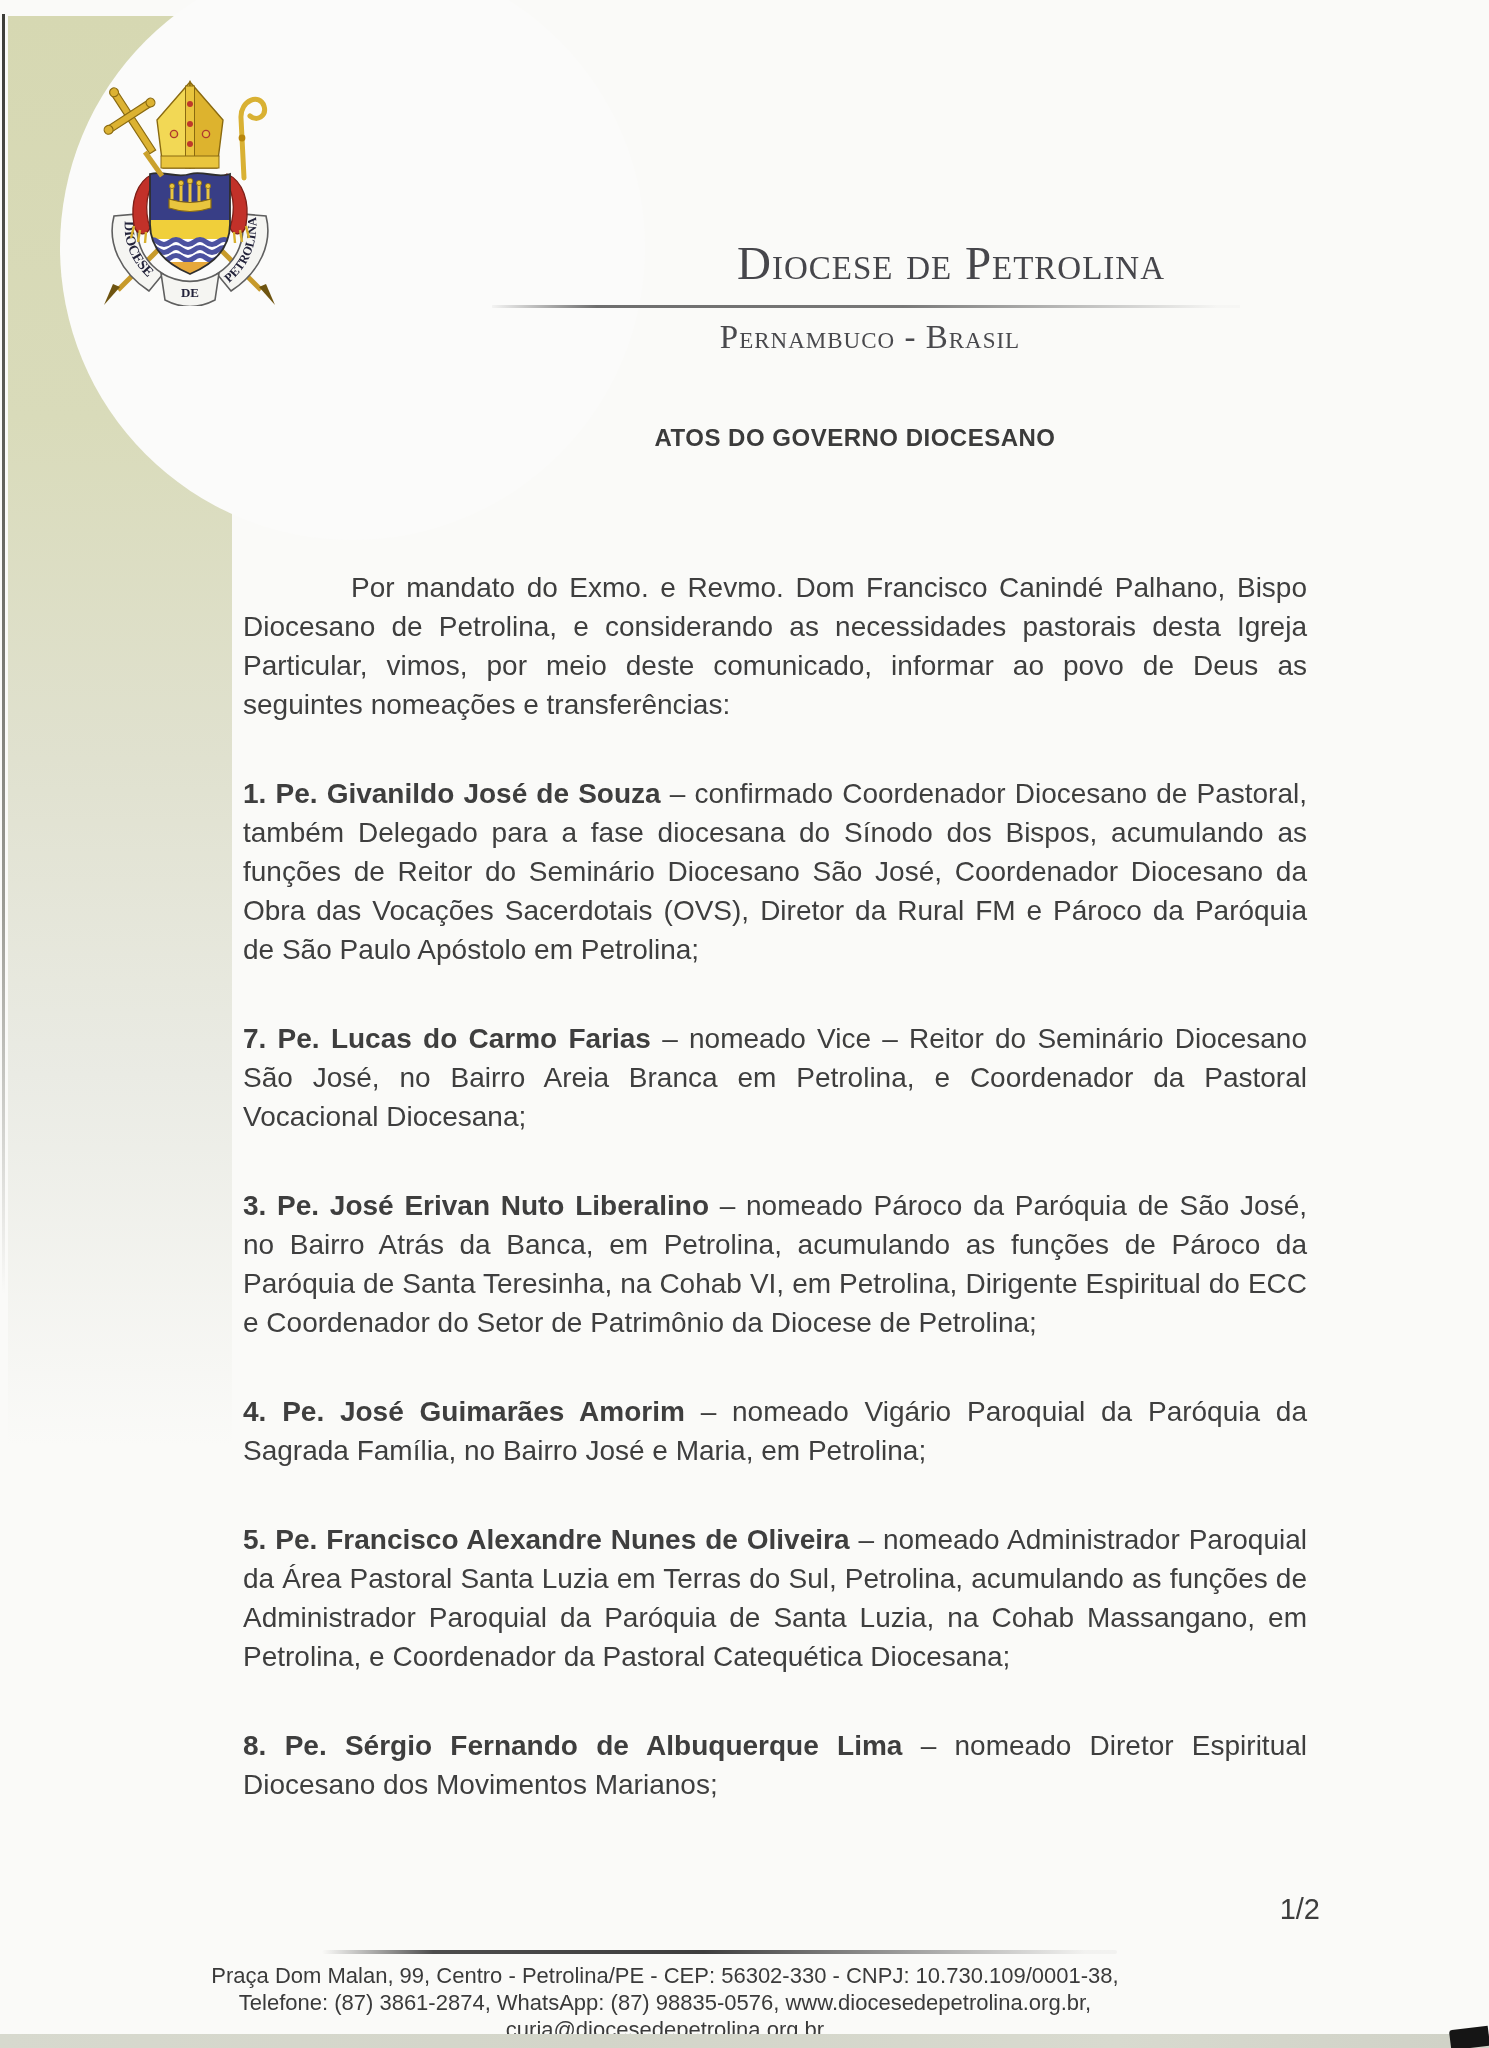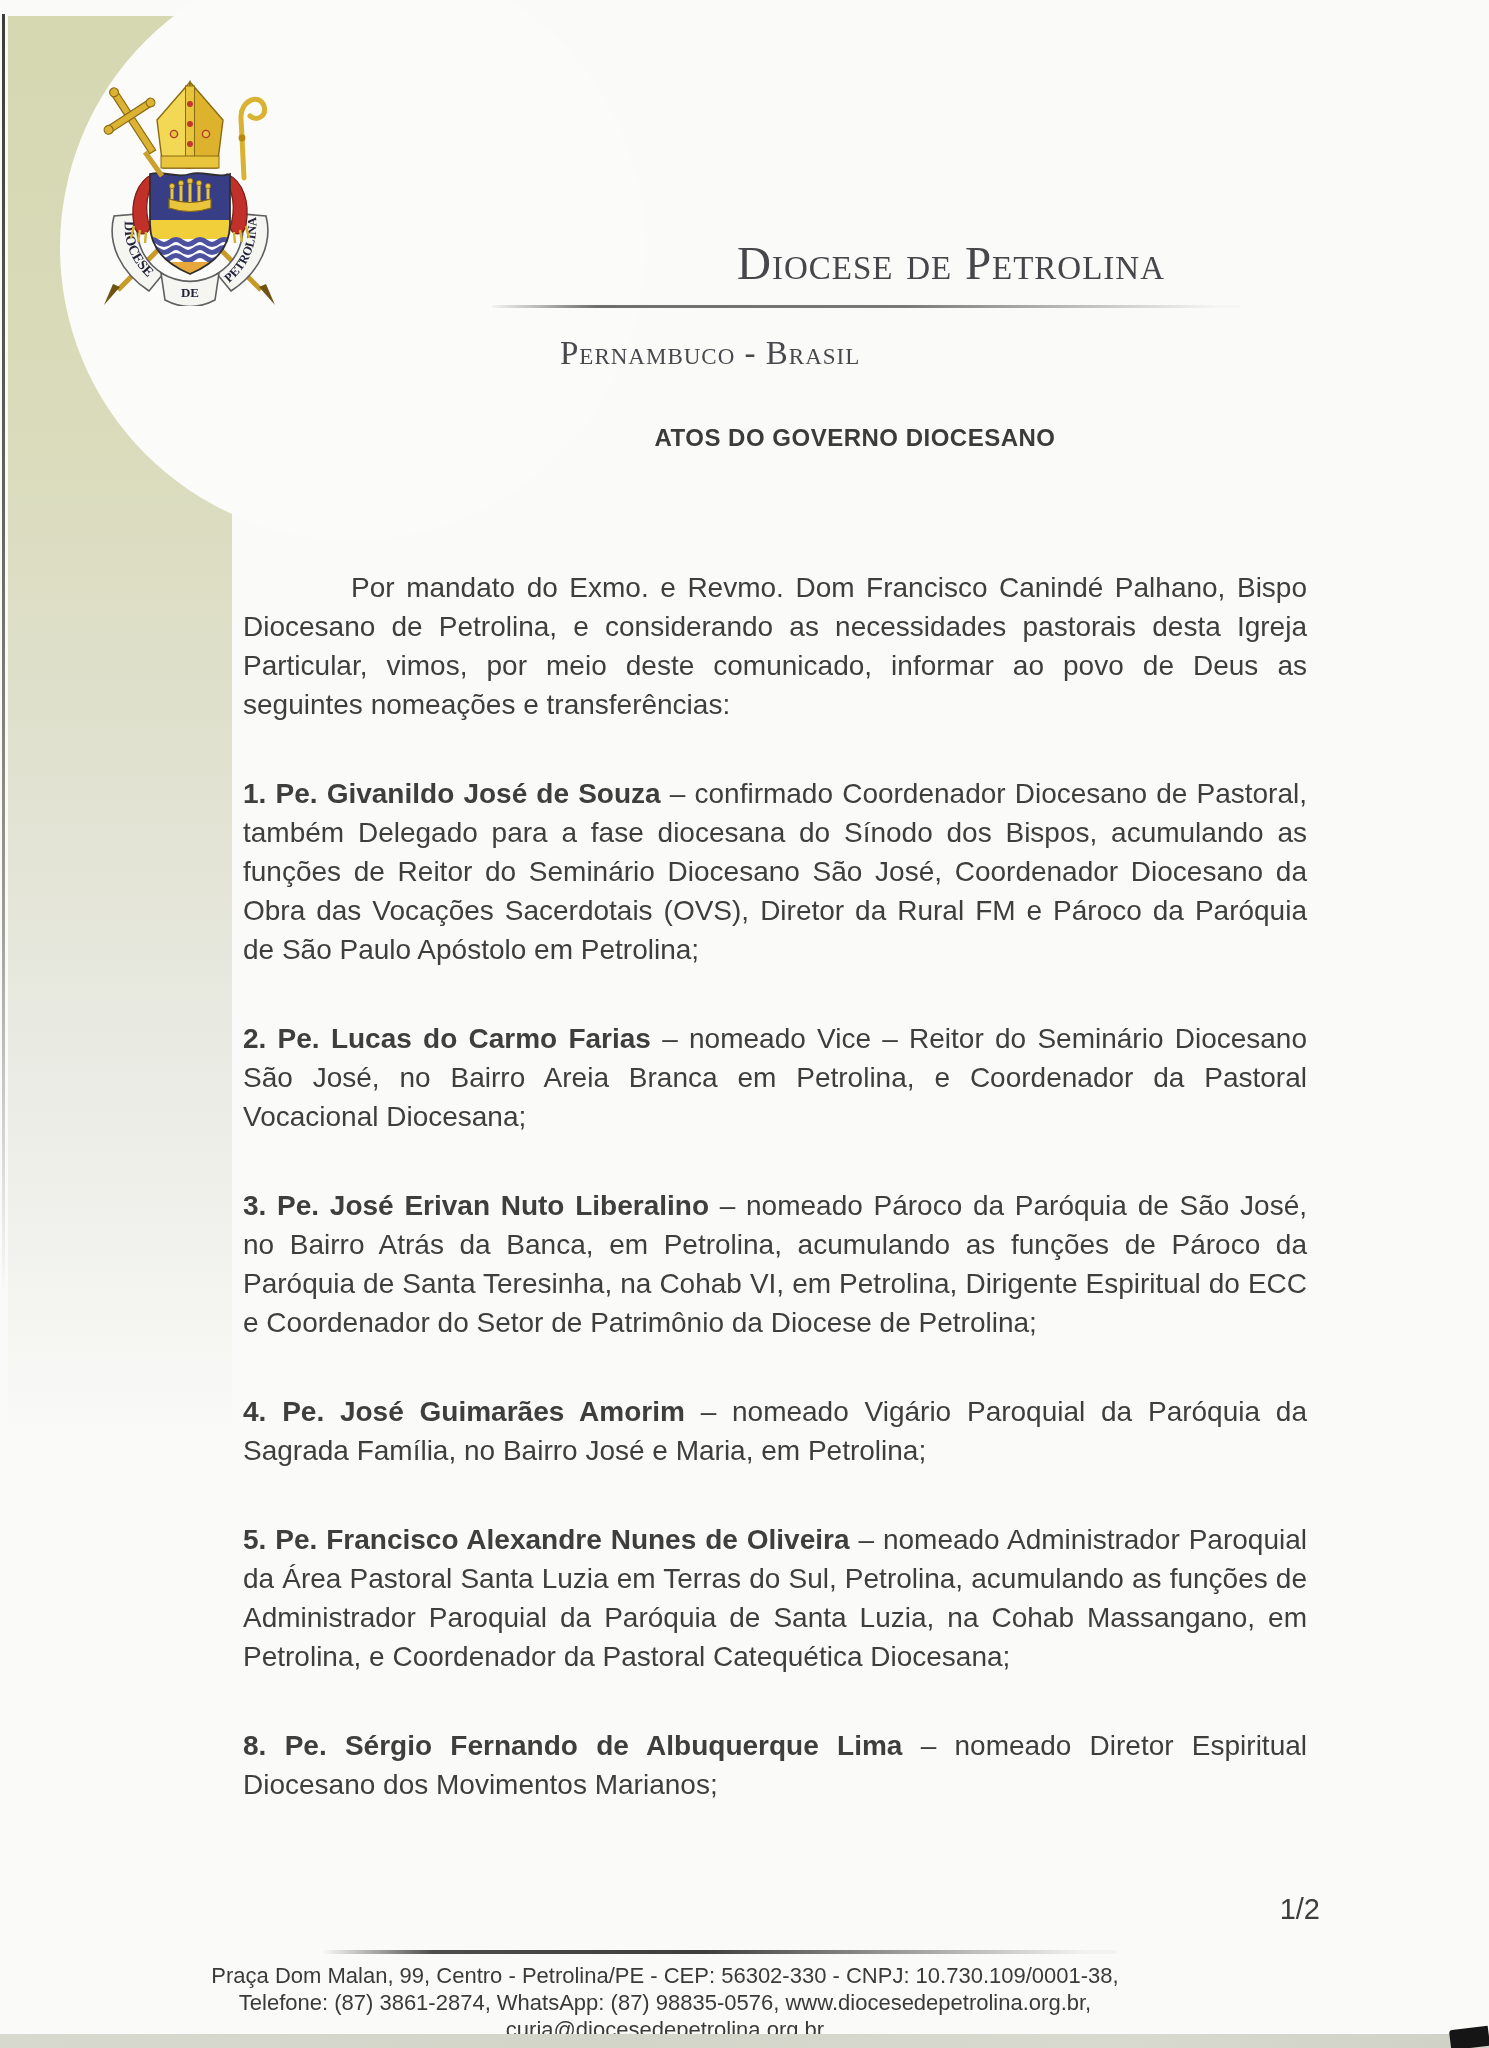--- a/index.html
+++ b/index.html
@@ -27,21 +27,21 @@
   .header-title {
     position:absolute; left:555px; top:236px; width:610px; text-align:right;
     font-family:"Liberation Serif", serif; font-variant:small-caps;
     font-size:47px; letter-spacing:1px; color:#46464b;
   }
   .header-rule {
     position:absolute; left:492px; top:305px; width:748px; height:3px;
     background:linear-gradient(90deg,rgba(100,100,100,0.05),#6e6e6e 14%,#787878 55%,rgba(120,120,120,0.03) 97%);
   }
   .header-subtitle {
-    position:absolute; left:560px; top:335px; width:620px; text-align:left;
+    position:absolute; left:560px; top:319px; width:620px; text-align:center;
     font-family:"Liberation Serif", serif; font-variant:small-caps;
     font-size:33px; letter-spacing:1px; color:#49494d;
   }
   .doc-heading {
     position:absolute; left:420px; top:424px; width:870px; text-align:center;
     font-weight:bold; font-size:24px; letter-spacing:0.5px; color:#3b3b3b;
   }
   .body-text {
     position:absolute; left:243px; top:560px; width:1064px;
     font-size:28px; line-height:39px; text-align:justify; color:#3e3e3e;margin-top:8px;
@@ -189,21 +189,21 @@
   <div class="header-rule"></div>
   <div class="header-subtitle">Pernambuco - Brasil</div>
 
   <div class="doc-heading">ATOS DO GOVERNO DIOCESANO</div>
 
   <div class="body-text">
     <p class="intro">Por mandato do Exmo. e Revmo. Dom Francisco Canindé Palhano, Bispo Diocesano de Petrolina, e considerando as necessidades pastorais desta Igreja Particular, vimos, por meio deste comunicado, informar ao povo de Deus as seguintes nomeações e transferências:</p>
 
     <p><span class="lead">1. Pe. Givanildo José de Souza</span><span> – confirmado Coordenador Diocesano de Pastoral, também Delegado para a fase diocesana do Sínodo dos Bispos, acumulando as funções de Reitor do Seminário Diocesano São José, Coordenador Diocesano da Obra das Vocações Sacerdotais (OVS), Diretor da Rural FM e Pároco da Paróquia de São Paulo Apóstolo em Petrolina;</span></p>
 
-    <p><span class="lead">2. Pe. Lucas do Carmo Farias</span><span> – nomeado Vice – Reitor do Seminário Diocesano São José, no Bairro Areia Branca em Petrolina, e Coordenador da Pastoral Vocacional Diocesana;</span></p>
+    <p><span class="lead">7. Pe. Lucas do Carmo Farias</span><span> – nomeado Vice – Reitor do Seminário Diocesano São José, no Bairro Areia Branca em Petrolina, e Coordenador da Pastoral Vocacional Diocesana;</span></p>
 
     <p><span class="lead">3. Pe. José Erivan Nuto Liberalino</span><span> – nomeado Pároco da Paróquia de São José, no Bairro Atrás da Banca, em Petrolina, acumulando as funções de Pároco da Paróquia de Santa Teresinha, na Cohab VI, em Petrolina, Dirigente Espiritual do ECC e Coordenador do Setor de Patrimônio da Diocese de Petrolina;</span></p>
 
     <p><span class="lead">4. Pe. José Guimarães Amorim</span><span> – nomeado Vigário Paroquial da Paróquia da Sagrada Família, no Bairro José e Maria, em Petrolina;</span></p>
 
     <p><span class="lead">5. Pe. Francisco Alexandre Nunes de Oliveira</span><span> – nomeado Administrador Paroquial da Área Pastoral Santa Luzia em Terras do Sul, Petrolina, acumulando as funções de Administrador Paroquial da Paróquia de Santa Luzia, na Cohab Massangano, em Petrolina, e Coordenador da Pastoral Catequética Diocesana;</span></p>
 
     <p><span class="lead">8. Pe. Sérgio Fernando de Albuquerque Lima</span><span> – nomeado Diretor Espiritual Diocesano dos Movimentos Marianos;</span></p>
   </div>
 

